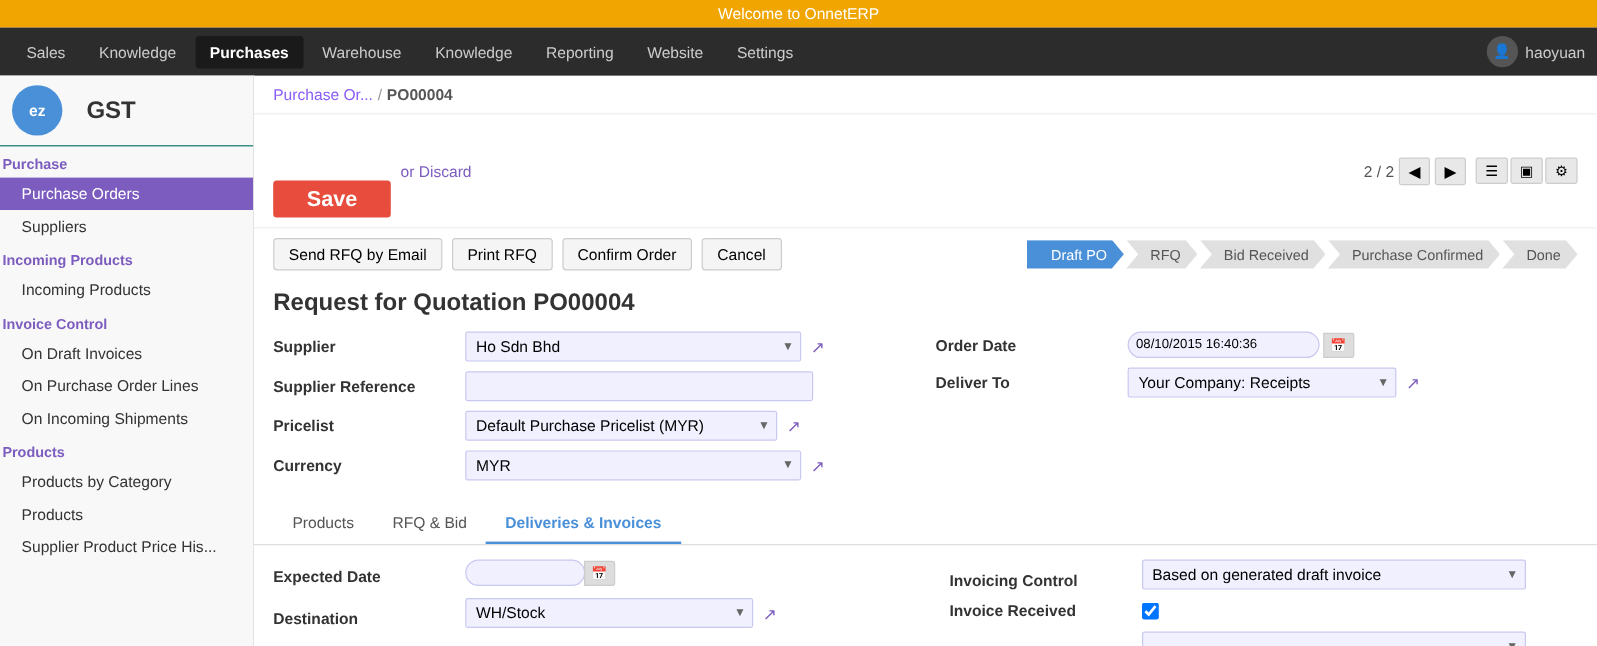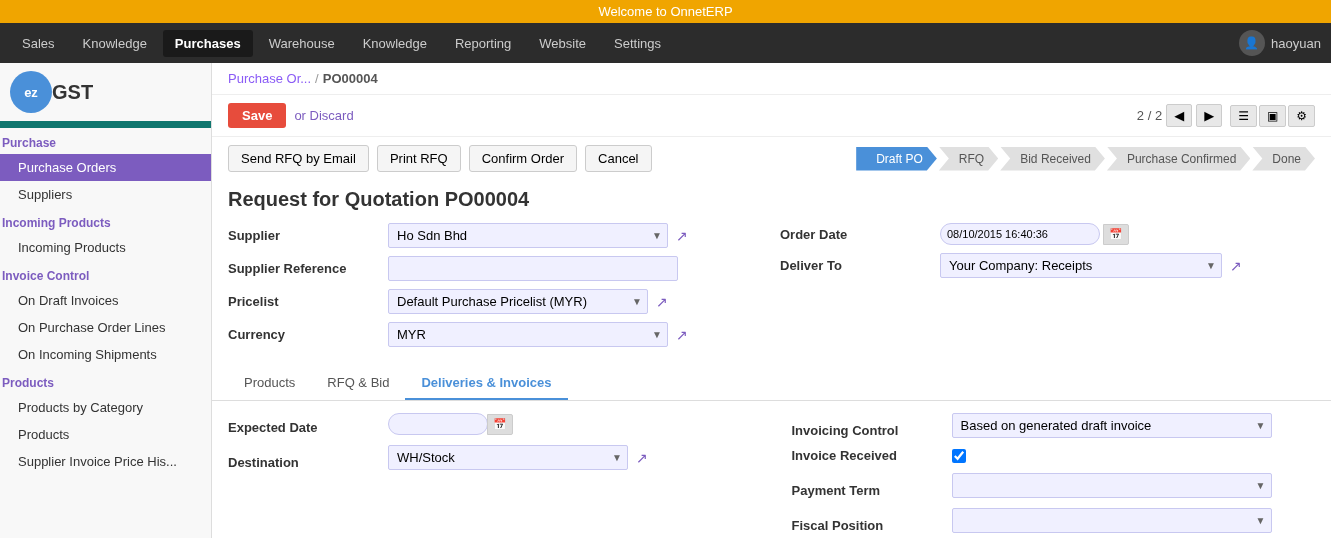--- a/index.html
+++ b/index.html
@@ -61,22 +61,22 @@
       width: 212px;
       background: #f8f8f8;
       border-right: 1px solid #ddd;
       overflow-y: auto;
       flex-shrink: 0;
     }
     .sidebar-logo {
       padding: 8px 10px;
       display: flex;
       align-items: center;
-      gap: 0;
-      border-bottom: 7px solid #0f766e;
+      gap: 20px;
+      border-bottom: 1px solid #0f766e;
     }
     .logo-icon {
       width: 42px; height: 42px;
       background: #4a90d9;
       border-radius: 50%;
       display: flex; align-items: center; justify-content: center;
       color: white; font-weight: bold; font-size: 14px;
     }
     .logo-text { font-size: 20px; font-weight: bold; color: #333; }
     .sidebar-section-title {
@@ -116,25 +116,26 @@
       padding: 8px 16px;
       display: flex;
       align-items: center;
       gap: 8px;
       border-bottom: 1px solid #eee;
     }
     .btn-save {
       background: #e74c3c;
       color: white;
       border: none;
-      padding: 5px 14px;
+      padding: 5px 28px;
       border-radius: 3px;
       cursor: pointer;
-      font-size: 13px;
+      font-size: 18px;
       font-weight: bold;
+      margin-top: 47px;
     }
     .btn-discard {
       background: none;
       border: none;
       color: #7c5cbf;
       cursor: pointer;
       font-size: 13px;
     }
     .toolbar-spacer { flex: 1; }
     .toolbar-nav {
@@ -374,21 +375,21 @@
     <div class="sidebar-item">Incoming Products</div>
 
     <div class="sidebar-section-title">Invoice Control</div>
     <div class="sidebar-item">On Draft Invoices</div>
     <div class="sidebar-item">On Purchase Order Lines</div>
     <div class="sidebar-item">On Incoming Shipments</div>
 
     <div class="sidebar-section-title">Products</div>
     <div class="sidebar-item">Products by Category</div>
     <div class="sidebar-item">Products</div>
-    <div class="sidebar-item">Supplier Invoice Price His...</div>
+    <div class="sidebar-item">Supplier Product Price His...</div>
   </div>
 
   <div class="content">
 
     <div class="breadcrumb">
       <a>Purchase Or...</a>
       <span class="breadcrumb-sep">/</span>
       <span class="breadcrumb-current">PO00004</span>
     </div>
 
@@ -477,21 +478,21 @@
           <span class="form-label">Order Date</span>
           <div class="form-control">
             <input type="text" class="input-date" value="08/10/2015 16:40:36" style="width: 160px;">
             <span class="date-icon">📅</span>
           </div>
         </div>
         <div class="form-row">
           <span class="form-label">Deliver To</span>
           <div class="form-control">
             <div class="select-wrapper">
-              <select class="select-field" style="width:282px;">
+              <select class="select-field" style="width:224px;">
                 <option>Your Company: Receipts</option>
               </select>
               <span class="select-arrow">▼</span>
             </div>
             <span class="external-link">↗</span>
           </div>
         </div>
       </div>
     </div>
 

